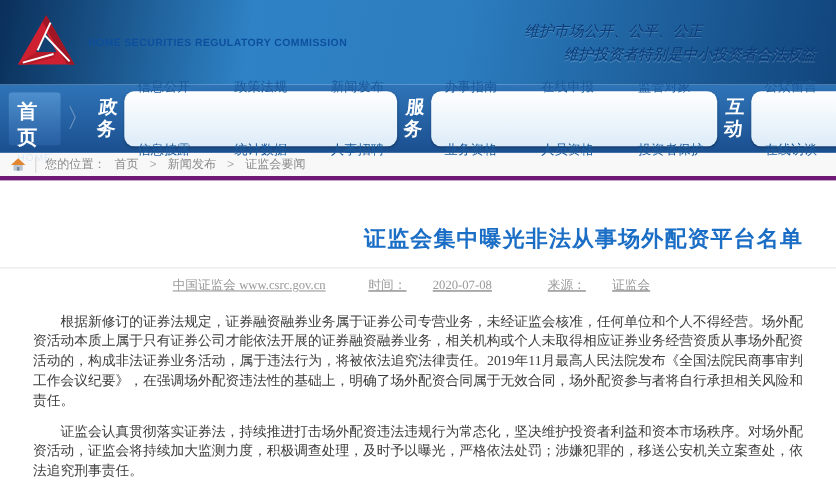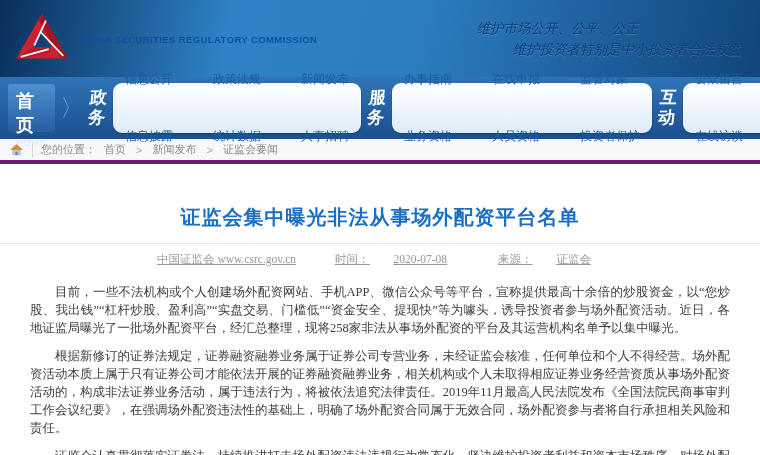--- a/index.html
+++ b/index.html
@@ -39,21 +39,21 @@
 
   
   .crumb-bar { height: 25px; display: flex; align-items: center; gap: 8px; padding: 0 9px;
     background: #f8f8f8; border-bottom: 4px solid #701a75; font-size: 11px; color: #8a8a8a; }
   .crumb-divider { width: 1px; height: 14px; background: #d4d4d4; }
   .crumb-bar a, .crumb-link { color: #8a8a8a; text-decoration: none; cursor: pointer; }
   .crumb-sep { color: #aaa; margin: 0 2px; }
 
   
   .article { padding: 0 30px; }
-  .article-title { text-align: center; color: #1b6ec5; font-size: 20px; font-weight: bold;
+  .article-title { text-align: right; color: #1b6ec5; font-size: 20px; font-weight: bold;
     margin: 40px 0 12px; letter-spacing: 1px; }
   .title-rule { border: none; border-top: 1px solid #e8e8e8; margin: 0 -30px; }
   .meta { text-align: center; color: #999; font-size: 11.5px; margin: 8px 0 16px;
     font-family: "Liberation Serif", serif; }
   .meta span { margin: 0 12px; text-decoration: underline; }
   .article p { font-size: 12.5px; line-height: 18px; color: #3d3d3d; text-indent: 2em;
     text-align: justify; margin-bottom: 10px; font-family: "Liberation Serif", serif; }
 </style>
 </head>
 <body>
@@ -61,21 +61,21 @@
 <div class="banner">
   <svg class="logo" viewBox="0 0 100 100">
     <path d="M50 5 L96 85 L4 85 Z M50 33 L67 65 L33 65 Z" fill="#ce2030" fill-rule="evenodd"></path>
     <path d="M50 5 L96 85 L84 85 L44 16 Z" fill="#a01624"></path>
     <path d="M4 85 L33 65 L67 65 L62 74 L20 85 Z" fill="#b61a28"></path>
     <line x1="57" y1="17" x2="36" y2="62" stroke="#ffffff" stroke-width="3"></line>
     <line x1="12" y1="82" x2="62" y2="68" stroke="#ffffff" stroke-width="3"></line>
     <line x1="88" y1="80" x2="48" y2="38" stroke="#ffffff" stroke-width="3"></line>
   </svg>
   <div class="banner-titles">
-    <div class="en">CHINA SECURITIES REGULATORY COMMISSION</div>
+    <div class="en">HOME SECURITIES REGULATORY COMMISSION</div>
   </div>
   <div class="slogans">
     <div class="s1">维护市场公开、公平、公正</div>
     <div class="s2">维护投资者特别是中小投资者合法权益</div>
   </div>
 </div>
 
 <div class="nav">
   <div class="home-block">
     <div class="cn">首页</div>
@@ -130,16 +130,15 @@
 </div>
 
 <div class="article">
   <h1 class="article-title">证监会集中曝光非法从事场外配资平台名单</h1>
   <hr class="title-rule">
   <div class="meta">
     <span>中国证监会 www.csrc.gov.cn</span>
     <span><span>时间：</span><span>2020-07-08</span></span>
     <span><span>来源：</span><span>证监会</span></span>
   </div>
-  <p>目前，一些不法机构或个人创建场外配资网站、手机APP、微信公众号等平台，宣称提供最高十余倍的炒股资金，以“您炒股、我出钱”“杠杆炒股、盈利高”“实盘交易、门槛低”“资金安全、提现快”等为噱头，诱导投资者参与场外配资活动。近日，各地证监局曝光了一批场外配资平台，经汇总整理，现将258家非法从事场外配资的平台及其运营机构名单予以集中曝光。</p>
   <p>根据新修订的证券法规定，证券融资融券业务属于证券公司专营业务，未经证监会核准，任何单位和个人不得经营。场外配资活动本质上属于只有证券公司才能依法开展的证券融资融券业务，相关机构或个人未取得相应证券业务经营资质从事场外配资活动的，构成非法证券业务活动，属于违法行为，将被依法追究法律责任。2019年11月最高人民法院发布《全国法院民商事审判工作会议纪要》，在强调场外配资违法性的基础上，明确了场外配资合同属于无效合同，场外配资参与者将自行承担相关风险和责任。</p>
   <p>证监会认真贯彻落实证券法，持续推进打击场外配资违法违规行为常态化，坚决维护投资者利益和资本市场秩序。对场外配资活动，证监会将持续加大监测力度，积极调查处理，及时予以曝光，严格依法处罚；涉嫌犯罪的，移送公安机关立案查处，依法追究刑事责任。</p>
 </div>
 
 </body></html>

